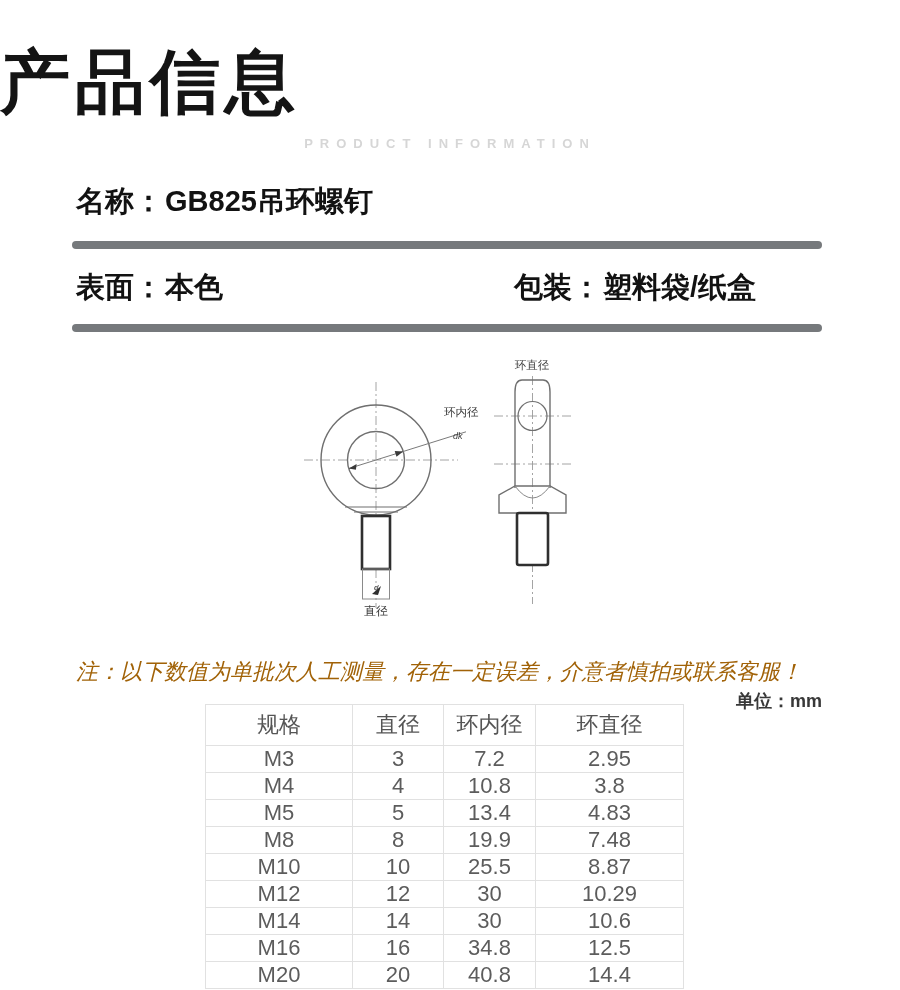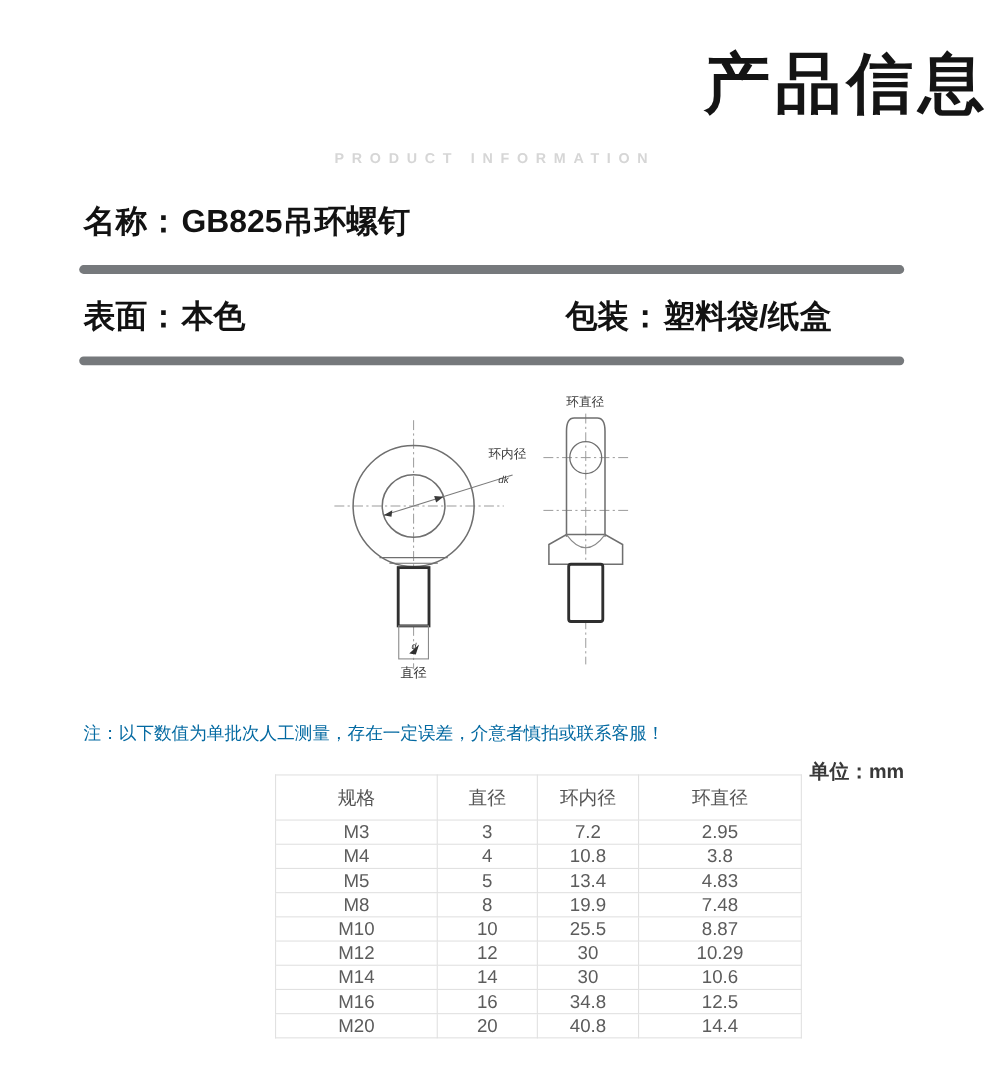--- a/index.html
+++ b/index.html
@@ -1,41 +1,41 @@
 <!DOCTYPE html>
 <html><head>
 <meta charset="utf-8">
 <style>
   html,body{margin:0;padding:0;background:#ffffff;}
   body{width:900px;height:990px;font-family:"Liberation Sans","DejaVu Sans",sans-serif;}
   .page{position:relative;width:900px;height:990px;background:#ffffff;overflow:hidden;}
 
-  .title{position:absolute;top:40px;left:0;width:100%;text-align:right;
-         font-size:60px;font-weight:900;color:#141414;letter-spacing:5px;line-height:1.2;}
+  .title{position:absolute;top:40px;left:0;width:100%;text-align:left;
+         font-size:70px;font-weight:900;color:#141414;letter-spacing:5px;line-height:1.2;}
   .subtitle{position:absolute;top:136px;left:0;width:100%;text-align:center;
             font-size:13px;font-weight:700;color:#d6d6d6;letter-spacing:7px;}
 
   .field{position:absolute;font-size:29px;font-weight:600;color:#121212;white-space:nowrap;}
   .f-name{top:182px;left:76px;}
   .f-material{top:182px;left:514px;}
   .f-surface{top:268px;left:76px;}
   .f-package{top:268px;left:514px;}
   .field .flabel{margin-right:2px;}
 
   .divider{position:absolute;left:72px;width:750px;height:8px;background:#76797c;border-radius:4px;}
   .divider.d1{top:241px;}
   .divider.d2{top:324px;}
 
   .diagram{position:absolute;left:266px;top:352px;}
 
-  .note{position:absolute;top:657px;left:76px;width:760px;font-size:16px;color:#0369a1;white-space:nowrap;}
+  .note{position:absolute;top:657px;left:76px;width:760px;font-size:22px;color:#a16207;white-space:nowrap;font-style:italic;}
   .unit{position:absolute;top:657px;left:736px;font-size:18px;color:#383838;font-weight:600;margin-top:32px;}
 
   table.spec{position:absolute;left:205px;top:704px;border-collapse:collapse;table-layout:fixed;
-             width:478px;font-size:17px;color:#5c5c5c;margin-left:45px;}
+             width:478px;font-size:22px;color:#5c5c5c;}
   table.spec th, table.spec td{border:1px solid #e1e1e1;text-align:center;font-weight:400;padding:0;}
   table.spec th{height:40px;color:#555555;}
   table.spec td{height:21px;}
   .c1{width:147px;} .c2{width:91px;} .c3{width:92px;} .c4{width:148px;}
 
   svg text{font-family:"Liberation Sans","DejaVu Sans",sans-serif;fill:#3a3a3a;}
 </style>
 </head>
 <body>
 

